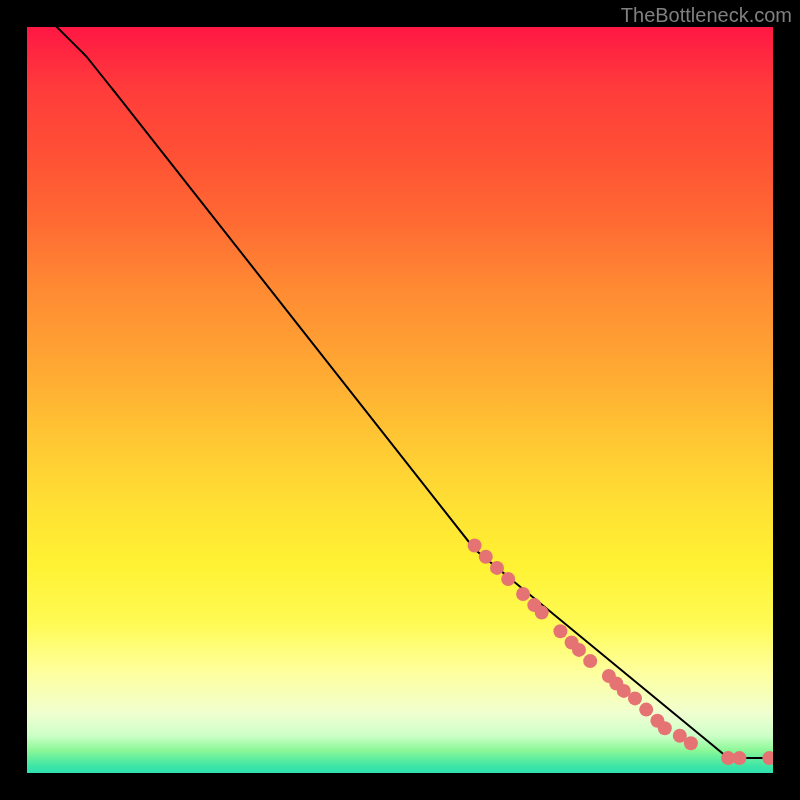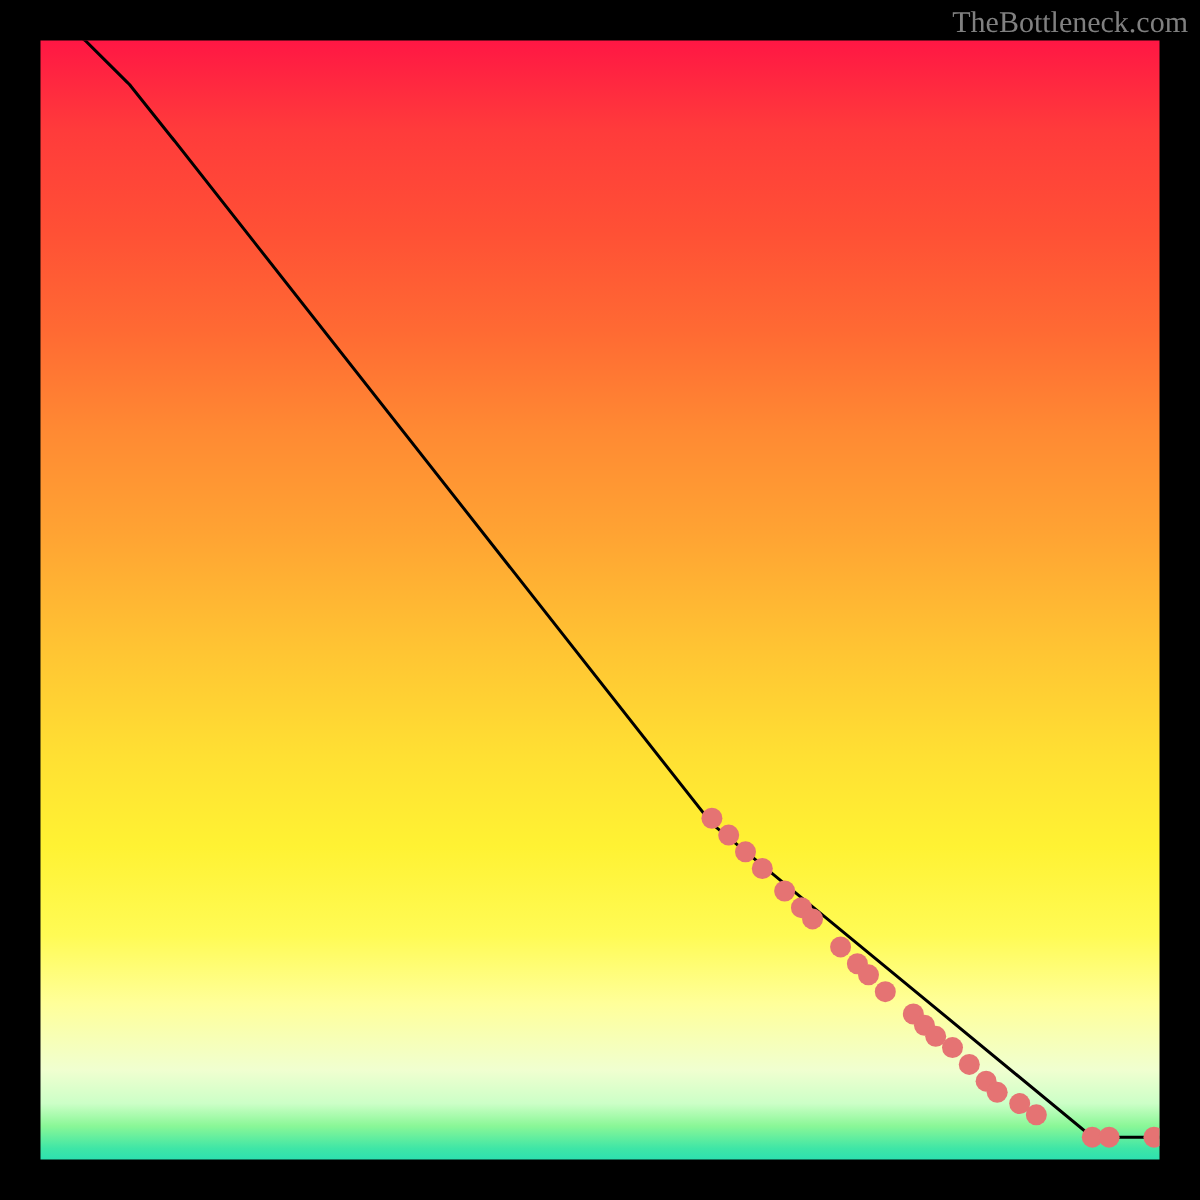--- a/index.html
+++ b/index.html
@@ -12,21 +12,20 @@
     overflow: hidden;
   }
   .attribution {
     position: absolute;
     top: 4px;
     right: 8px;
     color: #808080;
     font-size: 20px;
     font-weight: 400;
     z-index: 5;
-    font-family: Liberation Serif, serif;
   }
   .plot-area {
     position: absolute;
     left: 27px;
     top: 27px;
     width: 746px;
     height: 746px;
     background: linear-gradient(to bottom,
       #ff1744 0%,
       #ff3b3b 8%,

